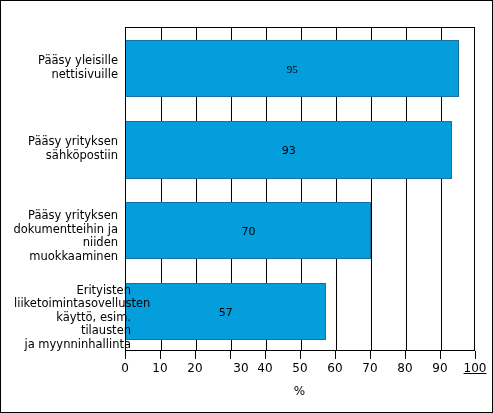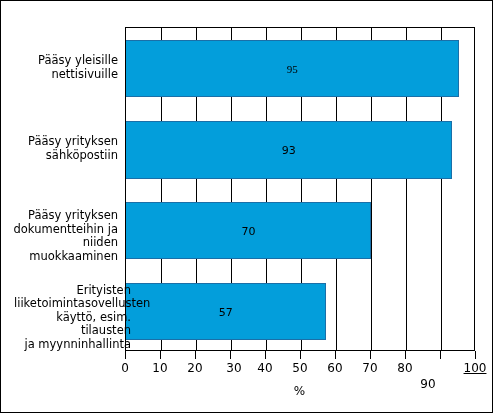--- a/index.html
+++ b/index.html
@@ -153,28 +153,28 @@
 liiketoimintasovellusten
 käyttö, esim. tilausten
 ja myynninhallinta</div>
     <div class="tick" style="left: 124px;"></div>
     <div class="tick-label" style="left: 124px;">0</div>
     <div class="tick" style="left: 159px;"></div>
     <div class="tick-label" style="left: 159px;">10</div>
     <div class="tick" style="left: 194px;"></div>
     <div class="tick-label" style="left: 194px;">20</div>
     <div class="tick" style="left: 229px;"></div>
-    <div class="tick-label" style="left: 233px;">30</div>
+    <div class="tick-label" style="left: 240px;">30</div>
     <div class="tick" style="left: 264px;"></div>
     <div class="tick-label" style="left: 264px;">40</div>
     <div class="tick" style="left: 299px;"></div>
     <div class="tick-label" style="left: 299px;">50</div>
     <div class="tick" style="left: 334px;"></div>
     <div class="tick-label" style="left: 334px;">60</div>
     <div class="tick" style="left: 369px;"></div>
     <div class="tick-label" style="left: 369px;">70</div>
     <div class="tick" style="left: 404px;"></div>
     <div class="tick-label" style="left: 404px;">80</div>
     <div class="tick" style="left: 439px;"></div>
-    <div class="tick-label" style="left: 427px; margin-top: 16px;">90</div>
+    <div class="tick-label" style="left: 439px;">90</div>
     <div class="tick" style="left: 474px;"></div>
     <div class="tick-label" style="left: 474px; text-decoration: underline;">100</div>
   </div>
 
 </body></html>

